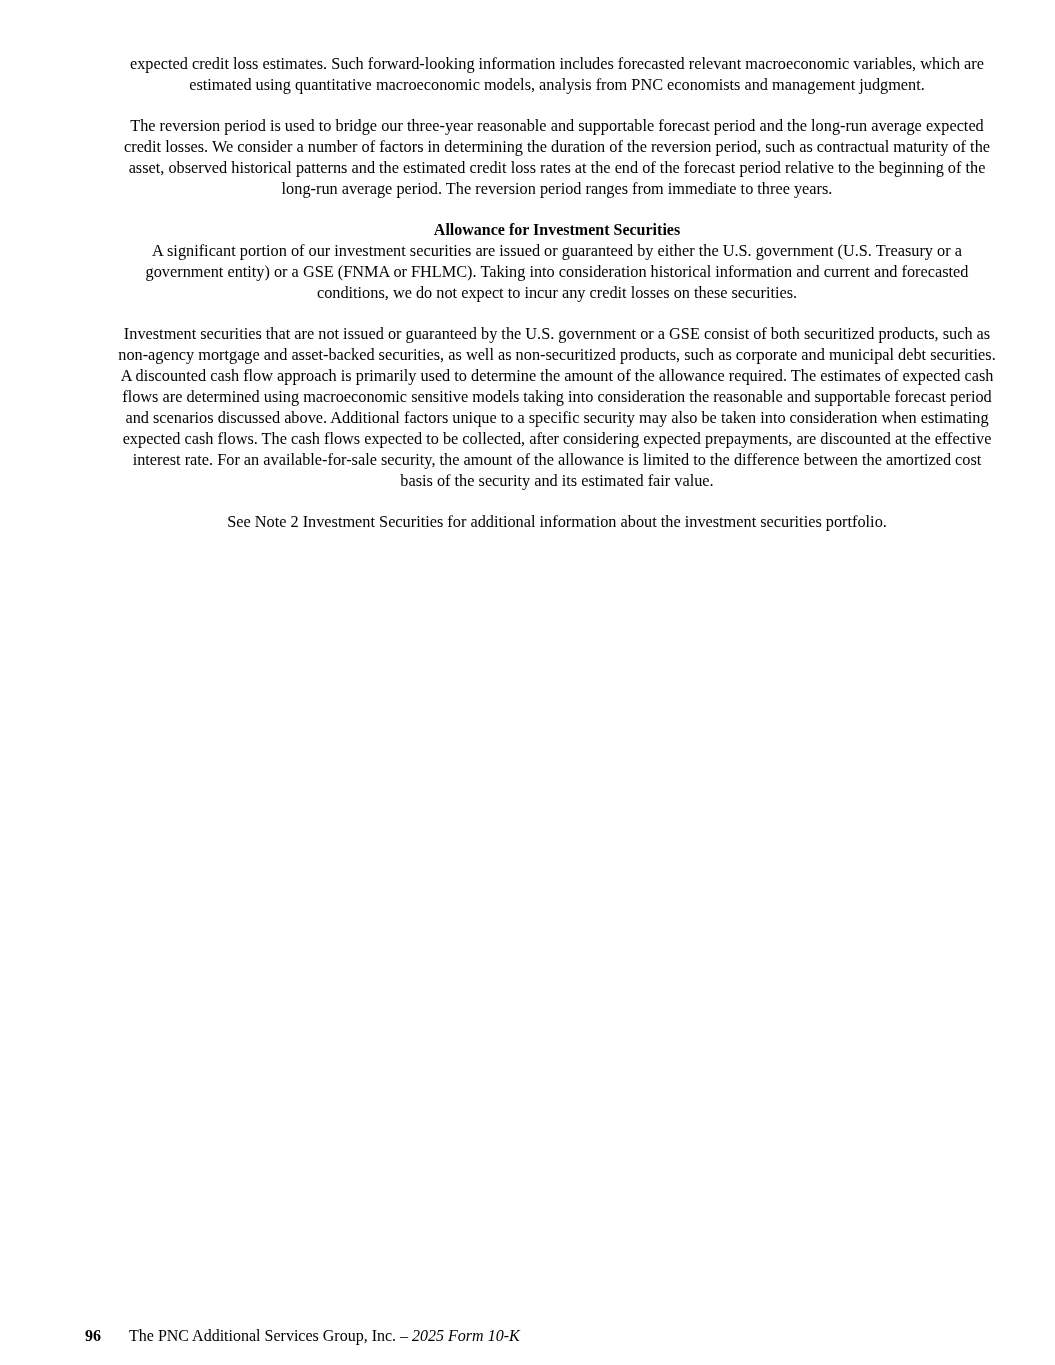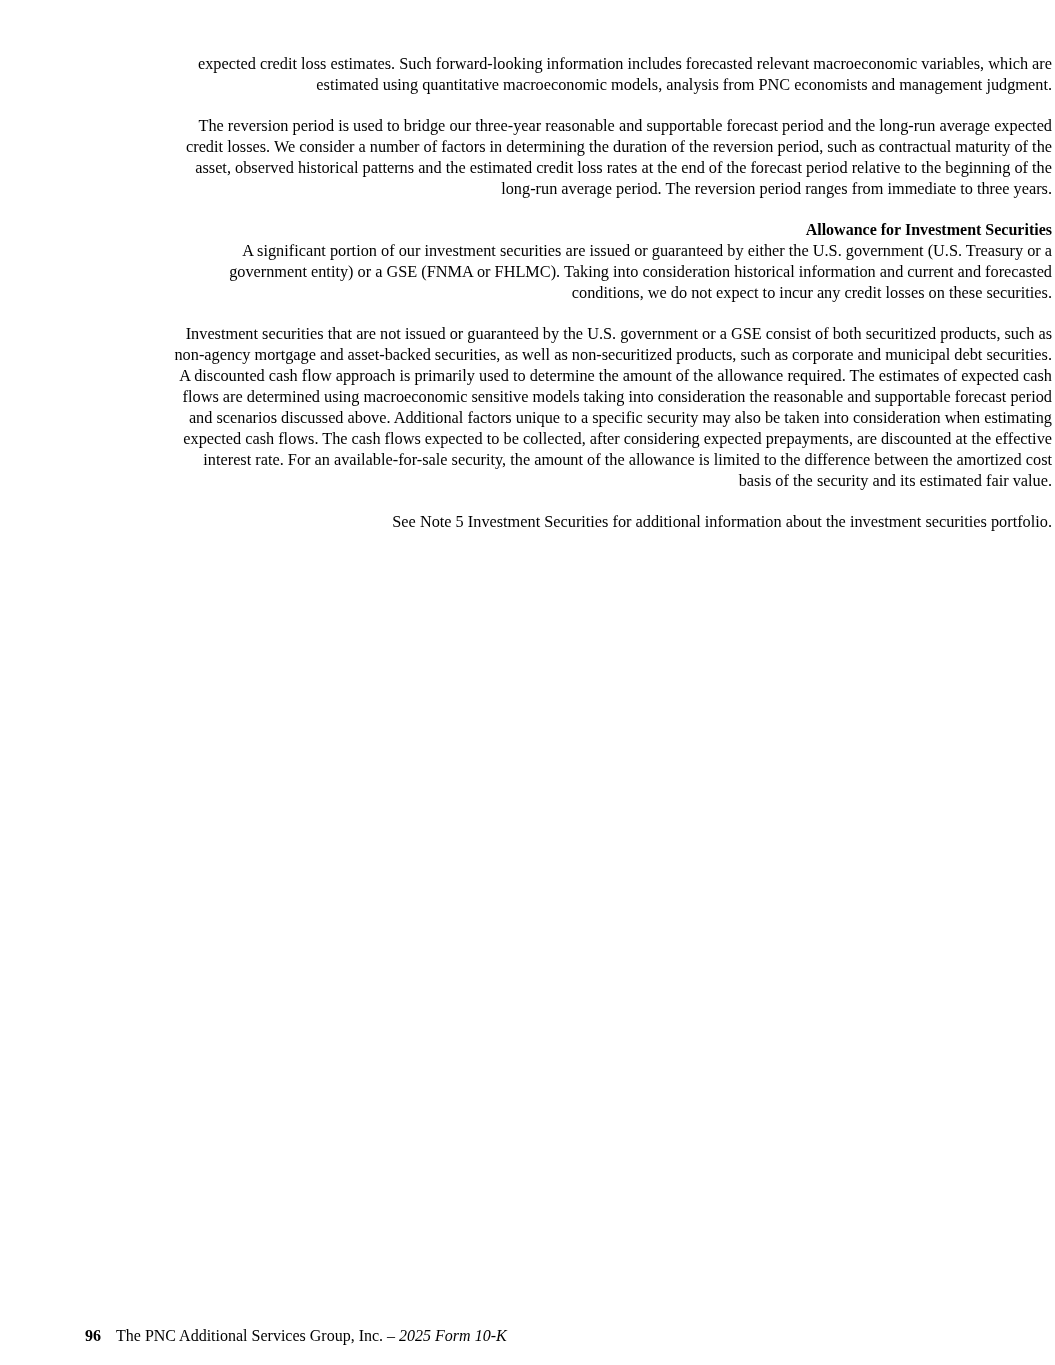--- a/index.html
+++ b/index.html
@@ -20,21 +20,21 @@
     inset: 0;
     background: #ffffff;
   }
   .content {
     position: absolute;
     left: 62px;
     top: 53px;
     width: 990px;
     font-size: 16.3px;
     line-height: 21px;
-    text-align: right;
+    text-align: center;
   }
   .content p {
     margin: 0 0 20px 0;
     white-space: pre-line;
   }
   .section-heading {
     font-size: 16px;
     line-height: 21px;
     font-weight: bold;
     margin: 0;
@@ -46,21 +46,21 @@
   .page-footer {
     position: absolute;
     left: 85px;
     top: 1325px;
     font-size: 16px;
     line-height: 21px;
     white-space: nowrap;
   }
   .page-footer .page-num {
     font-weight: bold;
-    margin-right: 15px;
+    margin-right: 28px;
   }
   .page-footer .form-italic {
     font-style: italic;
   }
 </style>
 </head>
 <body>
 
 <div class="sheet">
   <div class="content">
@@ -75,19 +75,19 @@
 government entity) or a GSE (FNMA or FHLMC). Taking into consideration historical information and current and forecasted
 conditions, we do not expect to incur any credit losses on these securities.</p>
     <p>Investment securities that are not issued or guaranteed by the U.S. government or a GSE consist of both securitized products, such as
 non-agency mortgage and asset-backed securities, as well as non-securitized products, such as corporate and municipal debt securities.
 A discounted cash flow approach is primarily used to determine the amount of the allowance required. The estimates of expected cash
 flows are determined using macroeconomic sensitive models taking into consideration the reasonable and supportable forecast period
 and scenarios discussed above. Additional factors unique to a specific security may also be taken into consideration when estimating
 expected cash flows. The cash flows expected to be collected, after considering expected prepayments, are discounted at the effective
 interest rate. For an available-for-sale security, the amount of the allowance is limited to the difference between the amortized cost
 basis of the security and its estimated fair value.</p>
-    <p>See Note 5 Investment Securities for additional information about the investment securities portfolio.</p>
+    <p>See Note 2 Investment Securities for additional information about the investment securities portfolio.</p>
   </div>
 
   <div class="page-footer">
     <span class="page-num">96</span><span>The PNC Additional Services Group, Inc. – </span><span class="form-italic">2025 Form 10-K</span>
   </div>
 </div>
 
 </body></html>

